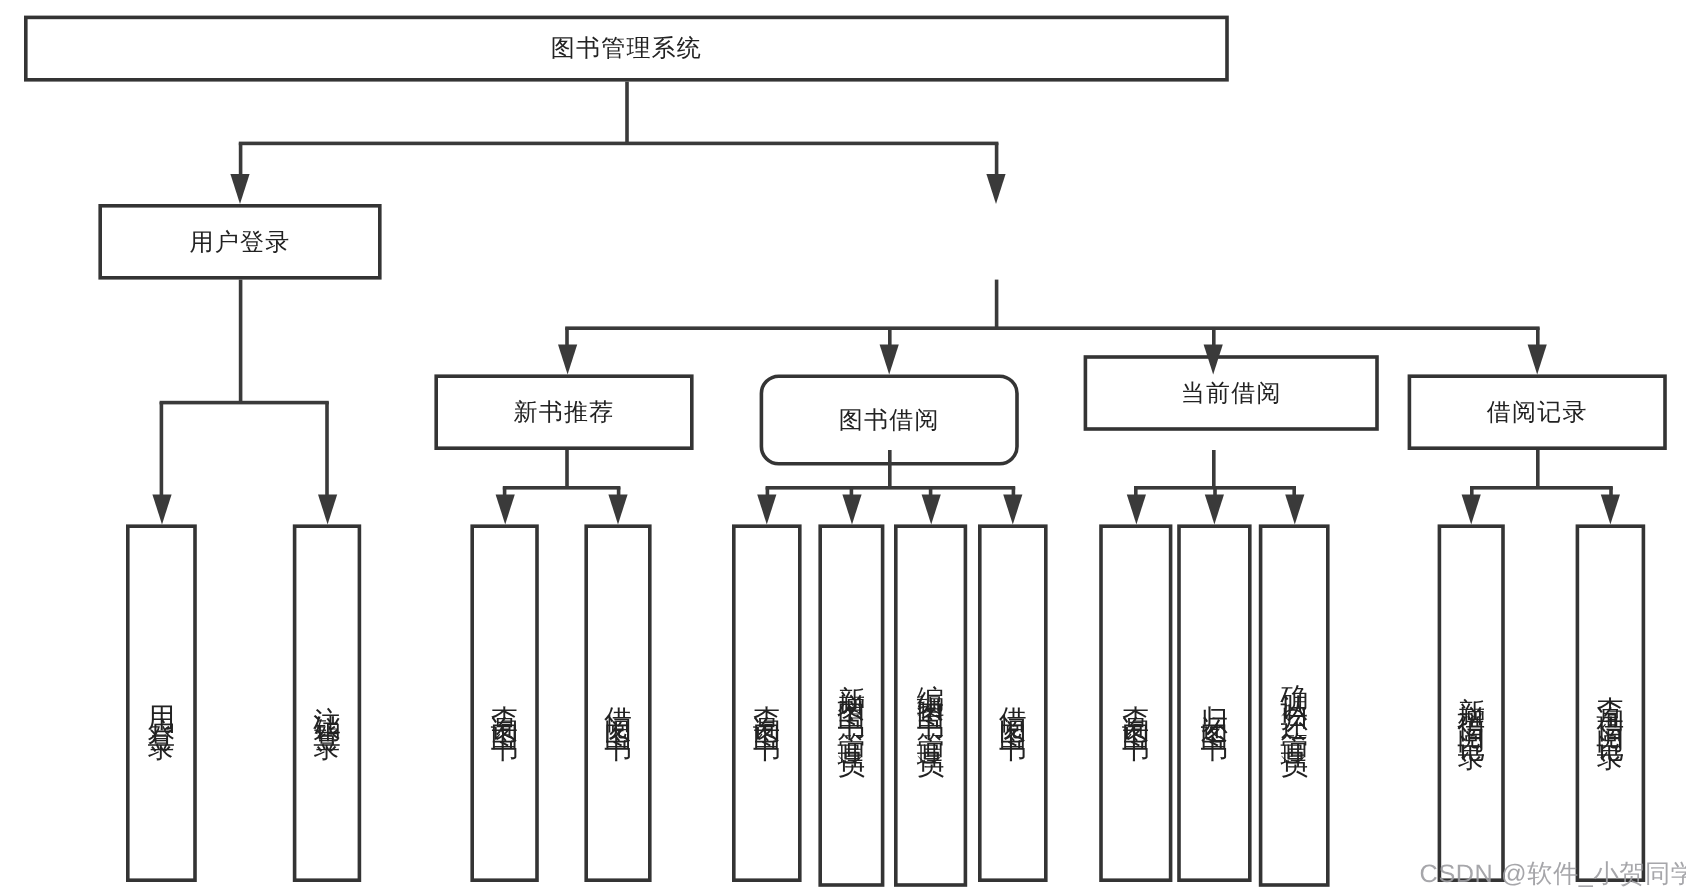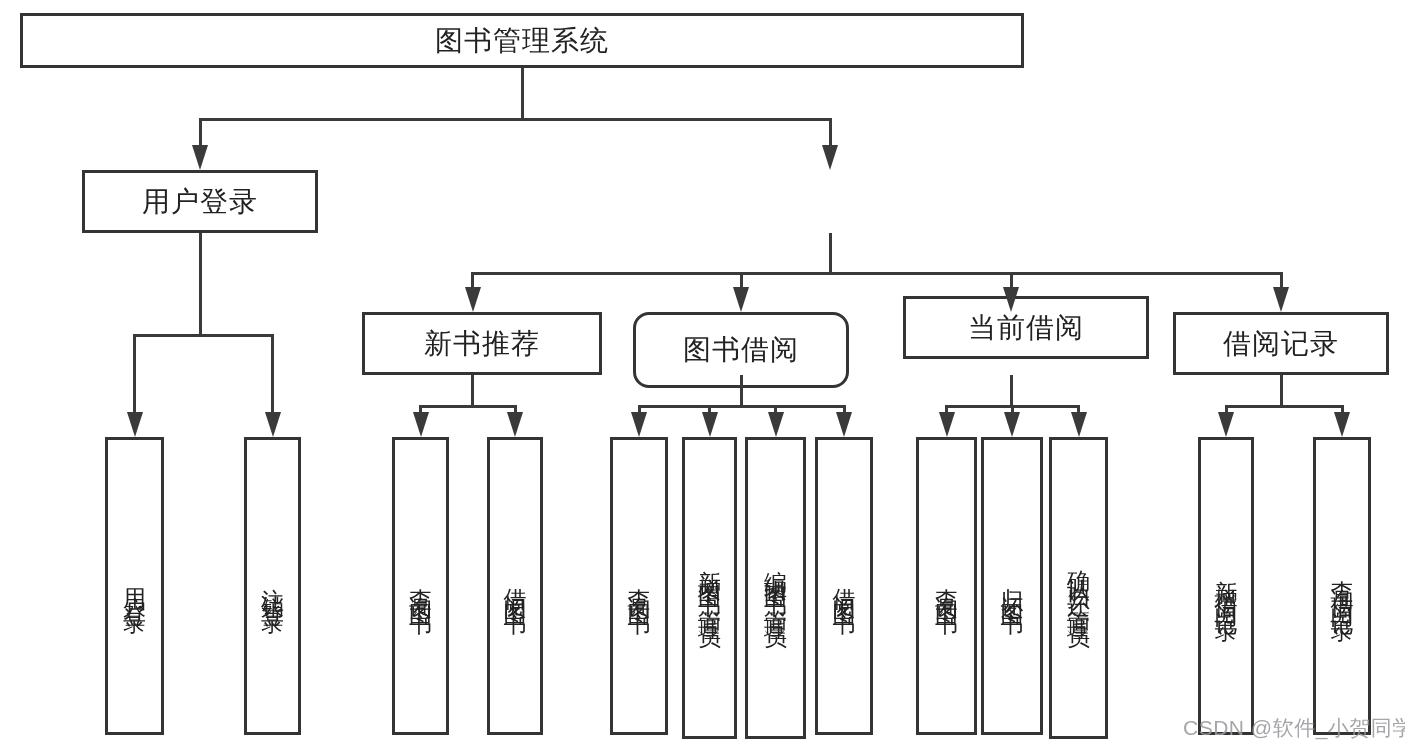--- a/index.html
+++ b/index.html
@@ -14,21 +14,21 @@
     position:absolute;
     box-sizing:border-box;
     border:3px solid #343434;
     background:#ffffff;
     display:flex;
     align-items:center;
     justify-content:center;
     color:#222222;
   }
   .node.h{
-    font-size:28px;
+    font-size:20px;
     letter-spacing:1px;
     white-space:nowrap;
     text-align:right;
   }
   .node.v{
     writing-mode:vertical-rl;
     font-size:23px;
     letter-spacing:8px;
     line-height:1;
   }
@@ -58,21 +58,21 @@
 <body>
 
 <div id="canvas">
   <div class="watermark">CSDN @软件_小贺同学</div>
 <div class="node h" style="left: 20px; top: 13px; width: 1004px; height: 55px;">
       <span>图书管理系统</span>
     </div>
     <div class="node h" style="left: 82px; top: 170px; width: 236px; height: 63px;">
       <span>用户登录</span>
     </div>
-    <div class="node h" style="left: 362px; top: 312px; width: 240px; height: 63px;">
+    <div class="node h" style="left: 362px; top: 312px; width: 216px; height: 63px;">
       <span>新书推荐</span>
     </div>
     <div class="node h" style="left: 633px; top: 312px; width: 216px; height: 76px; border-radius: 16px;">
       <span>图书借阅</span>
     </div>
     <div class="node h" style="left: 903px; top: 296px; width: 246px; height: 63px;">
       <span>当前借阅</span>
     </div>
     <div class="node h" style="left: 1173px; top: 312px; width: 216px; height: 63px;">
       <span>借阅记录</span>

